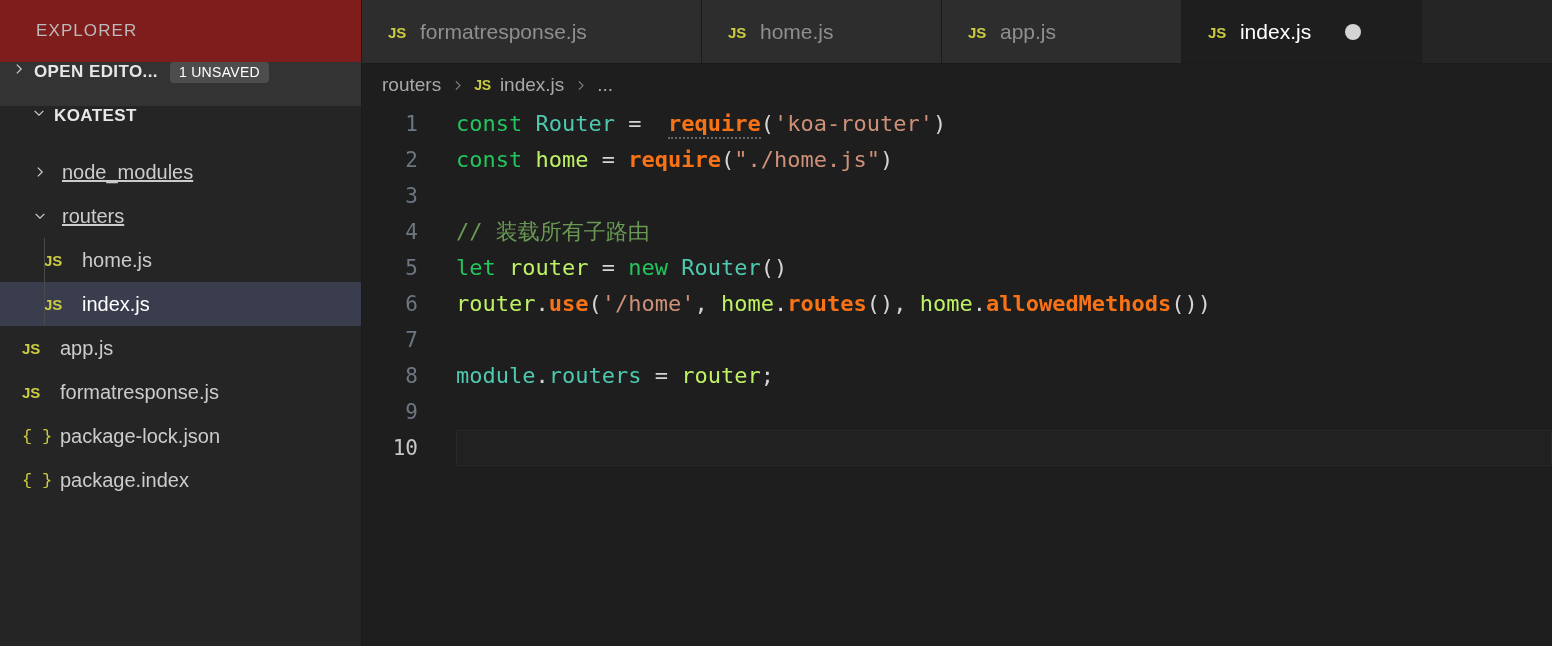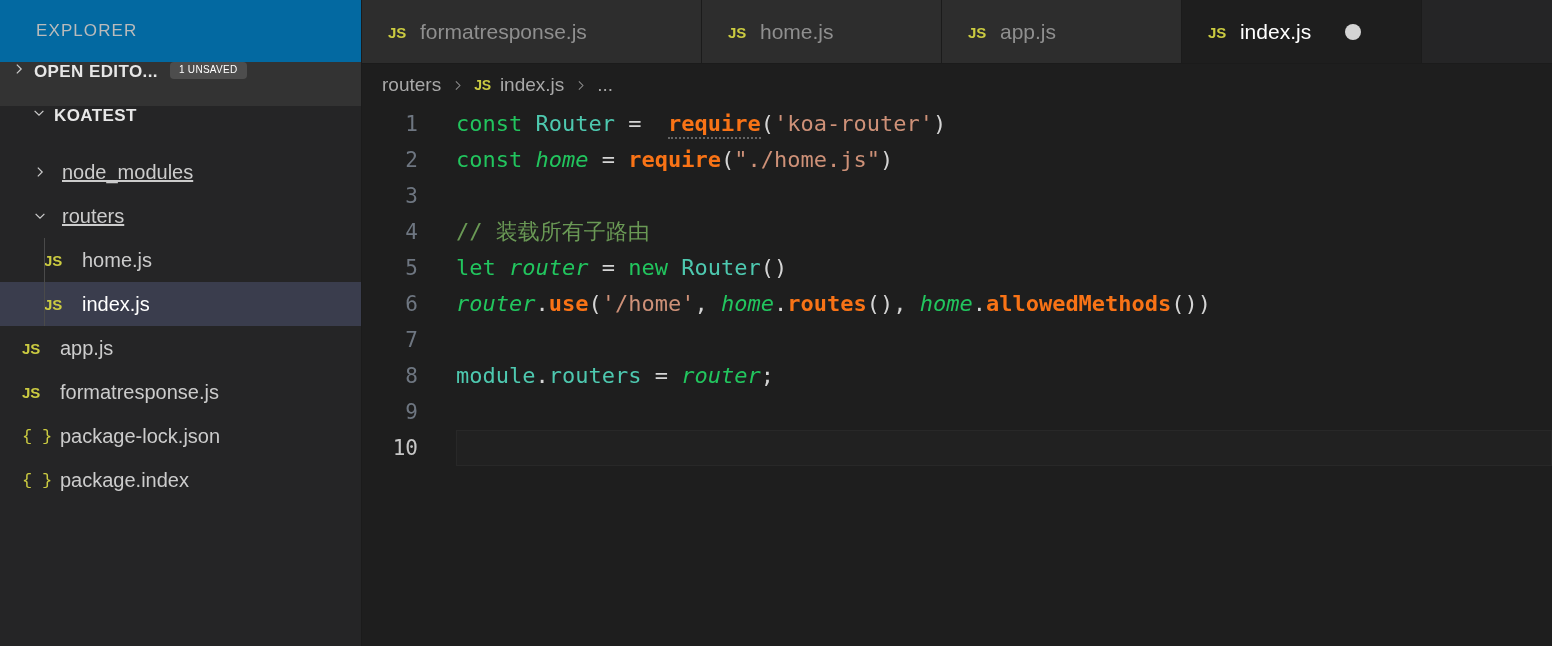--- a/index.html
+++ b/index.html
@@ -34,21 +34,21 @@
 
   .sidebar-title {
     height: 62px;
     display: flex;
     align-items: center;
     padding-left: 36px;
     color: #bbbbbb;
     font-size: 17px;
     letter-spacing: 1.1px;
     font-weight: 400;
-    background: #0369a1;
+    background: #7f1d1d;
   }
 
   .section-header {
     height: 44px;
     display: flex;
     align-items: flex-start;
     padding-left: 4px;
     background: #333333;
     color: #e7e7e7;
     font-size: 17px;
@@ -70,21 +70,21 @@
 
   .section-label {
     white-space: nowrap;
     overflow: hidden;
   }
 
   .badge {
     margin-left: 12px;
     background: #4d4d4d;
     color: #ffffff;
-    font-size: 10px;
+    font-size: 14px;
     font-weight: 400;
     letter-spacing: 0.3px;
     padding: 3px 9px 4px 9px;
     border-radius: 4px;
     line-height: 1;
     white-space: nowrap;
   }
 
   .tree { background: #252526; }
 
@@ -280,21 +280,21 @@
     right: 0px;
     top: 0;
     height: 36px;
     border: 1px solid #282828;
     background: #212121;
     pointer-events: none;
   }
 
   
   .t-kw      { color: #22c55e; margin-top: 31px; }
-  .t-var     { color: #22c55e; font-style: italic; }
+  .t-var     { color: #bef264; }
   .t-class   { color: #4ec9b0; }
   .t-fn      { color: #f97316; font-weight: bold; }
   .t-str     { color: #ce9178; }
   .t-punct   { color: #d4d4d4; }
   .t-comment { color: #6a9955; }
 
   .squiggle {
     border-bottom: 2px dotted #cccccc66;
     padding-bottom: 1px;
   }

